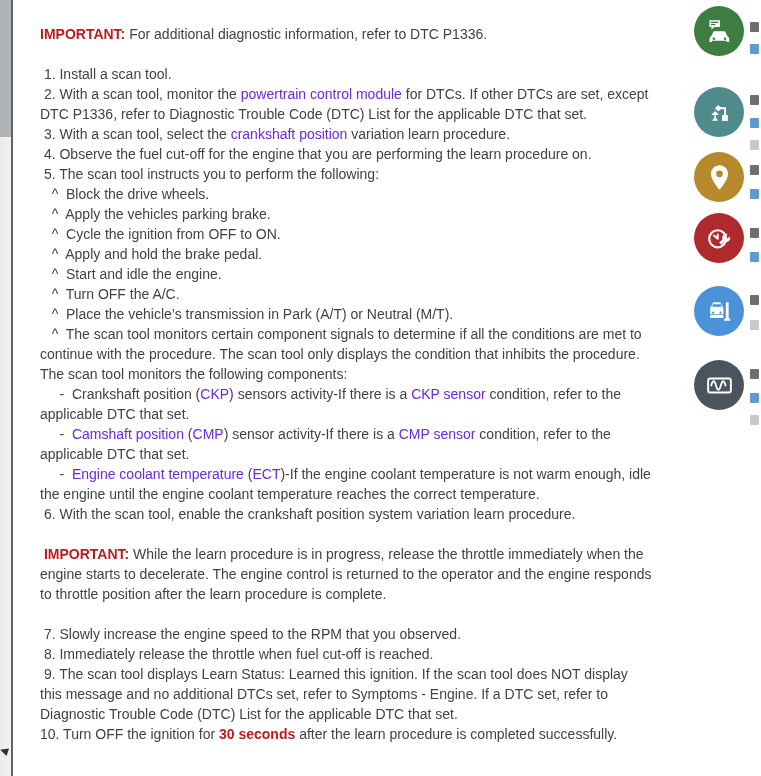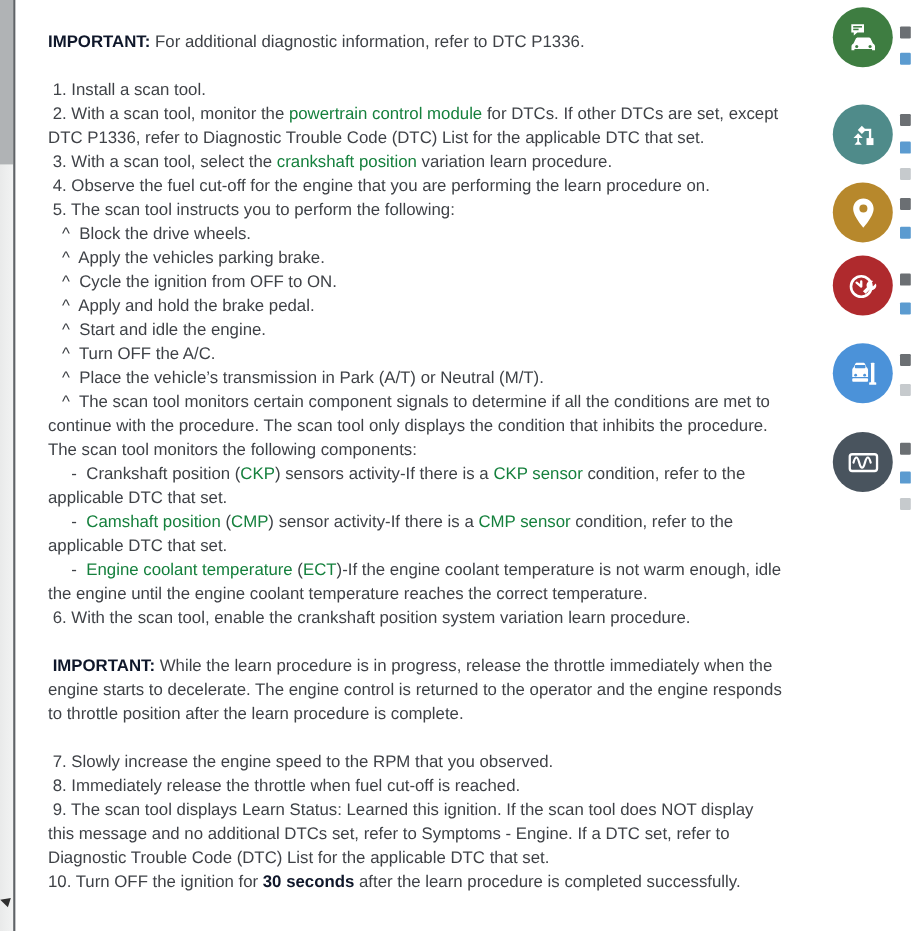--- a/index.html
+++ b/index.html
@@ -13,22 +13,22 @@
   .scroll-thumb{position:absolute;left:0;top:0;width:11px;height:137px;background:#b0b3b5;}
   .corner-arrow{position:absolute;left:0;top:747px;width:0;height:0;
     border-top:4px solid transparent;border-bottom:4px solid transparent;
     border-right:8px solid #2f2f2f;transform:rotate(18deg);}
   .divider{position:absolute;left:11px;top:0;width:2px;height:776px;background:#5f6367;}
   
   .content{position:absolute;left:13px;top:0;right:0;bottom:0;background:#fff;}
   #text-lines{position:absolute;left:27px;top:24px;font-size:14px;line-height:20px;
     color:#3f4247;white-space:pre;}
   .line{height:20px;}
-  .b{font-weight:700;color:#0f172a;}
-  .a{color:#15803d;cursor:pointer;}
+  .b{font-weight:700;color:#b91c1c;}
+  .a{color:#6d28d9;cursor:pointer;}
   
   .sidebar{position:absolute;right:0;top:0;width:67px;height:776px;}
   .side-item{position:absolute;left:0;width:67px;height:66px;}
   .circle{width:50px;height:50px;border-radius:50%;display:flex;align-items:center;justify-content:center;}
   .circle svg{width:31px;height:31px;display:block;}
   .frag{position:absolute;left:56px;width:9px;height:10px;border-radius:1px;}
   .frag.dark{background:#6b6f73;}
   .frag.link{background:#5b9bd0;}
   .frag.muted{background:#c6cacd;}
 </style>

